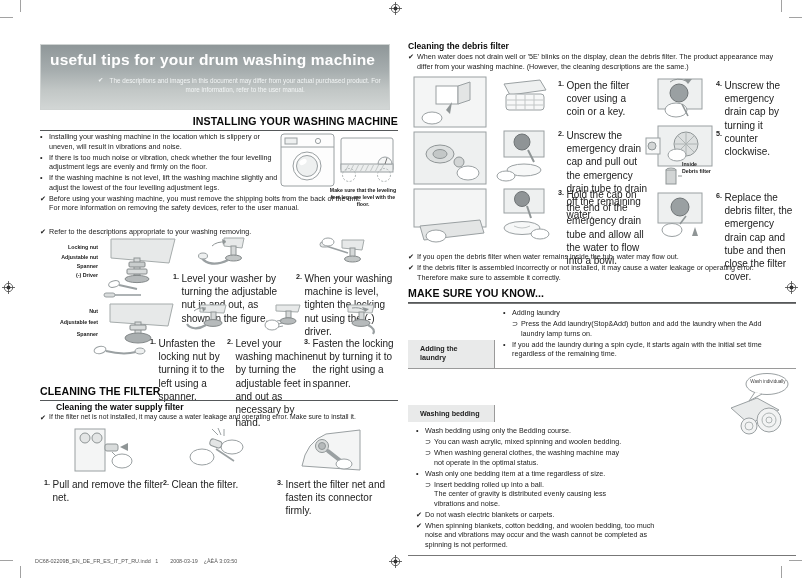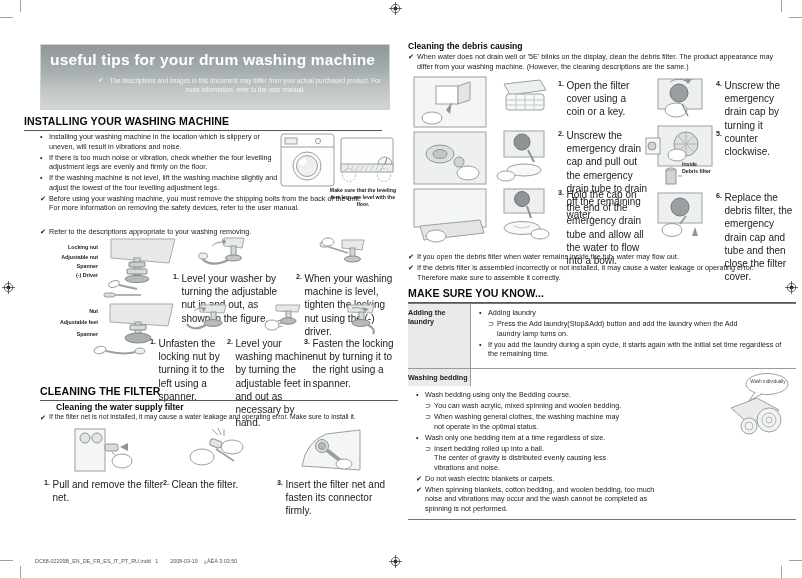--- a/index.html
+++ b/index.html
@@ -19,22 +19,22 @@
   .cap{font-size:5.2px;font-weight:bold;text-align:center;line-height:1.3;color:#1a1a1a;}
   .hdr{background:linear-gradient(180deg,#8e9698 0%,#a6adae 40%,#c2c7c6 70%,#d3d7d6 100%);
        box-shadow:0 0 0 1px #cfd3d2 inset;}
   .hdr-title{font-size:15.5px;font-weight:bold;color:#ffffff;padding:7px 0 0 10px;letter-spacing:.2px;}
   .hdr-note{display:flex;justify-content:center;gap:3px;margin-top:7px;padding-left:58px;padding-right:6px;}
   .hdr-note .m{font-size:6.3px;color:#f2f5f5;}
   .hdr-note .t{font-size:6.3px;color:#f2f5f5;line-height:1.5;text-align:center;}
   .tbl{position:absolute;border-top:1.2px solid #777;border-bottom:1.2px solid #777;}
   .trow{display:flex;}
   .trow.first{border-bottom:1px solid #9a9a9a;}
-  .cell-l{flex:none;width:62px;background:#e9eaea;border-right:1px solid #9a9a9a;padding:4px 0;
-          font-size:7.2px;font-weight:bold;line-height:1.3;}
+  .cell-l{flex:none;width:62px;background:#e9eaea;border-right:1px solid #9a9a9a;padding:4px 12px;
+          font-size:7.2px;font-weight:bold;line-height:1.3;margin-top:36px;}
   .cell-r{flex:1;padding:4px 6px 4px 8px;}
   .crop{position:absolute;background:#a2a2a2;}
   .ftr{font-size:5.4px;color:#555;white-space:pre;}
   svg{display:block;}
 </style>
 </head>
 <body>
 
 <div class="page">
 
@@ -81,21 +81,21 @@
   </span>
 
   <div class="abs hdr" style="left:40px;top:44px;width:350px;height:66px;">
     <div class="hdr-title">useful tips for your drum washing machine</div>
     <div class="hdr-note">
       <span class="m">✔</span>
       <span class="t">The descriptions and images in this document may differ from your actual purchased product. For more information, refer to the user manual.</span>
     </div>
   </div>
 
-  <div class="abs h1" style="left:24px;top:115px;width:358px;">INSTALLING YOUR WASHING MACHINE</div>
+  <div class="abs h1" style="left:40px;top:115px;width:358px;text-align:right;">INSTALLING YOUR WASHING MACHINE</div>
   <div class="abs" style="left:40px;top:132px;width:240px;">
     <div class="item">
       <span class="m">•</span>
       <span class="t">Installing your washing machine in the location which is slippery or uneven, will result in vibrations and noise.</span>
     </div>
     <div class="item">
       <span class="m">•</span>
       <span class="t">If there is too much noise or vibration, check whether the four levelling adjustment legs are evenly and firmly on the floor.</span>
     </div>
     <div class="item">
@@ -292,21 +292,21 @@
   </div>
   <div class="abs step" style="left:163px;top:478px;width:94px;">
     <span class="num">2.</span>
     <span class="t">Clean the filter.</span>
   </div>
   <div class="abs step" style="left:277px;top:478px;width:120px;">
     <span class="num">3.</span>
     <span class="t">Insert the filter net and fasten its connector firmly.</span>
   </div>
 
-  <div class="abs sub" style="left:408px;top:41px;">Cleaning the debris causing</div>
+  <div class="abs sub" style="left:408px;top:41px;">Cleaning the debris filter</div>
   <div class="abs item" style="left:408px;top:52px;width:382px;">
     <span class="m">✔</span>
     <span class="t">When water does not drain well or '5E' blinks on the display, clean the debris filter. The product appearance may differ from your washing machine. (However, the cleaning descriptions are the same.)</span>
   </div>
 
   <span class="abs" style="left:410px;top:74px;">
     <svg width="80" height="172" viewBox="0 0 80 172">
       <rect x="4" y="3" width="72" height="50" fill="#f4f5f5" stroke="#9aa0a2"></rect>
       <rect x="26" y="12" width="22" height="18" fill="#fff" stroke="#9aa0a2"></rect>
       <polygon points="48,12 60,8 60,26 48,30" fill="#e3e5e5" stroke="#9aa0a2"></polygon>

